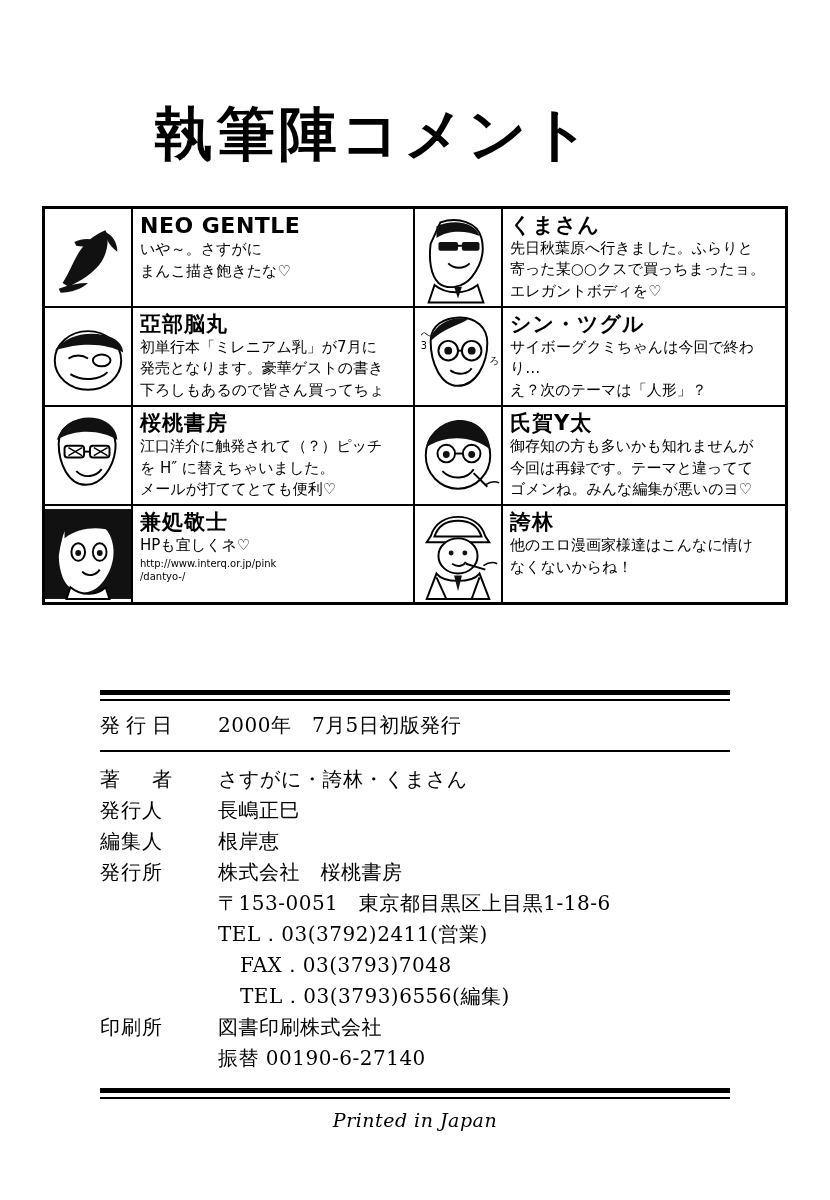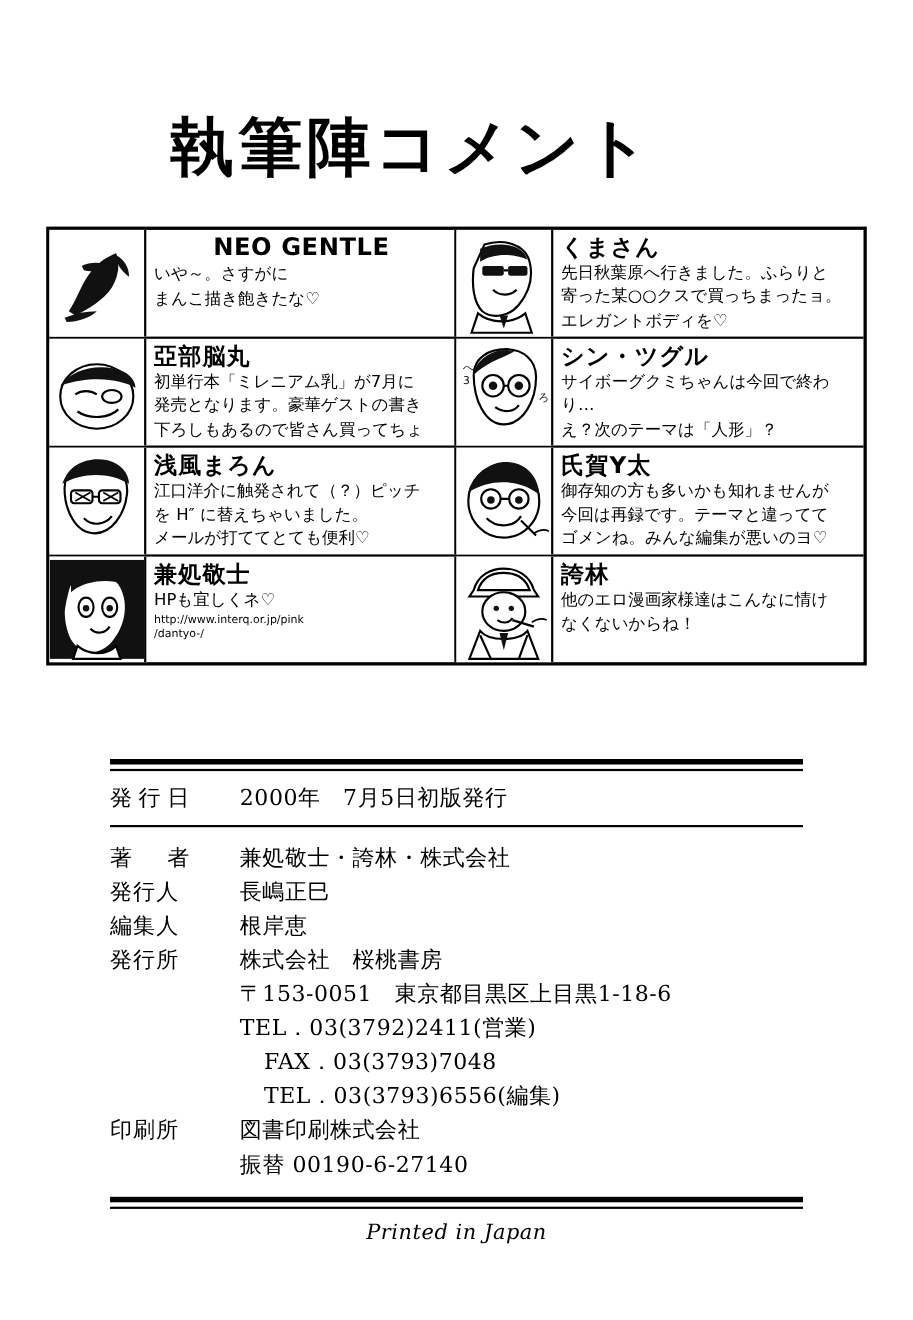--- a/index.html
+++ b/index.html
@@ -76,21 +76,21 @@
     justify-content: flex-start;
   }
   .author-name {
     font-family: "DejaVu Sans", sans-serif;
     font-weight: bold;
     font-size: 21px;
     line-height: 1.15;
     letter-spacing: 1px;
     margin-bottom: 1px;
   }
-  .author-name.latin { letter-spacing: 0.5px; font-size: 22px; text-align: center; }
+  .author-name.latin { letter-spacing: 0.5px; font-size: 22px; }
   .comment-body {
     font-family: "DejaVu Sans", sans-serif;
     font-size: 15px;
     line-height: 1.42;
     white-space: pre-line;
     letter-spacing: 0px;
   }
   .comment-body.url {
     font-family: "DejaVu Sans", sans-serif;
     font-size: 10px;
@@ -246,21 +246,21 @@
           <path d="M12 30 C18 12 36 4 54 8 C66 11 74 20 74 30 C58 20 32 18 12 30 Z" fill="#111"></path>
           <rect x="20" y="36" width="20" height="12" rx="3" fill="#fff" stroke="#000" stroke-width="2"></rect>
           <rect x="46" y="36" width="20" height="12" rx="3" fill="#fff" stroke="#000" stroke-width="2"></rect>
           <path d="M40 42 L46 42" stroke="#000" stroke-width="2"></path>
           <path d="M24 38 L38 46 M24 46 L38 38" stroke="#000" stroke-width="1.5"></path>
           <path d="M50 38 L64 46 M50 46 L64 38" stroke="#000" stroke-width="1.5"></path>
           <path d="M32 62 C40 70 52 68 58 60" stroke="#000" stroke-width="2" fill="none"></path>
         </svg>
       </div>
       <div class="cell-text">
-        <div class="author-name">浅風まろん</div>
+        <div class="author-name">桜桃書房</div>
         <div class="comment-body">江口洋介に触発されて（？）ピッチ
 を H″ に替えちゃいました。
 メールが打ててとても便利♡</div>
       </div>
     </div>
     <div class="cell">
       <div class="portrait">
         <svg viewBox="0 0 88 92" preserveAspectRatio="xMidYMid meet">
           <rect width="88" height="92" fill="#fff"></rect>
           <ellipse cx="44" cy="46" rx="33" ry="34" fill="#fff" stroke="#000" stroke-width="2"></ellipse>
@@ -346,21 +346,21 @@
       <span class="colo-value">2000年　7月5日初版発行</span>
     </div>
   </div>
 
   <div class="rule-thin"></div>
 
   <div class="body-block">
 
     <div class="colo-line">
       <span class="colo-label">著　者</span>
-      <span class="colo-value">兼処敬士・誇林・株式会社</span>
+      <span class="colo-value">さすがに・誇林・くまさん</span>
     </div>
 
     <div class="colo-line">
       <span class="colo-label tight">発行人</span>
       <span class="colo-value">長嶋正巳</span>
     </div>
 
     <div class="colo-line">
       <span class="colo-label tight">編集人</span>
       <span class="colo-value">根岸恵</span>

